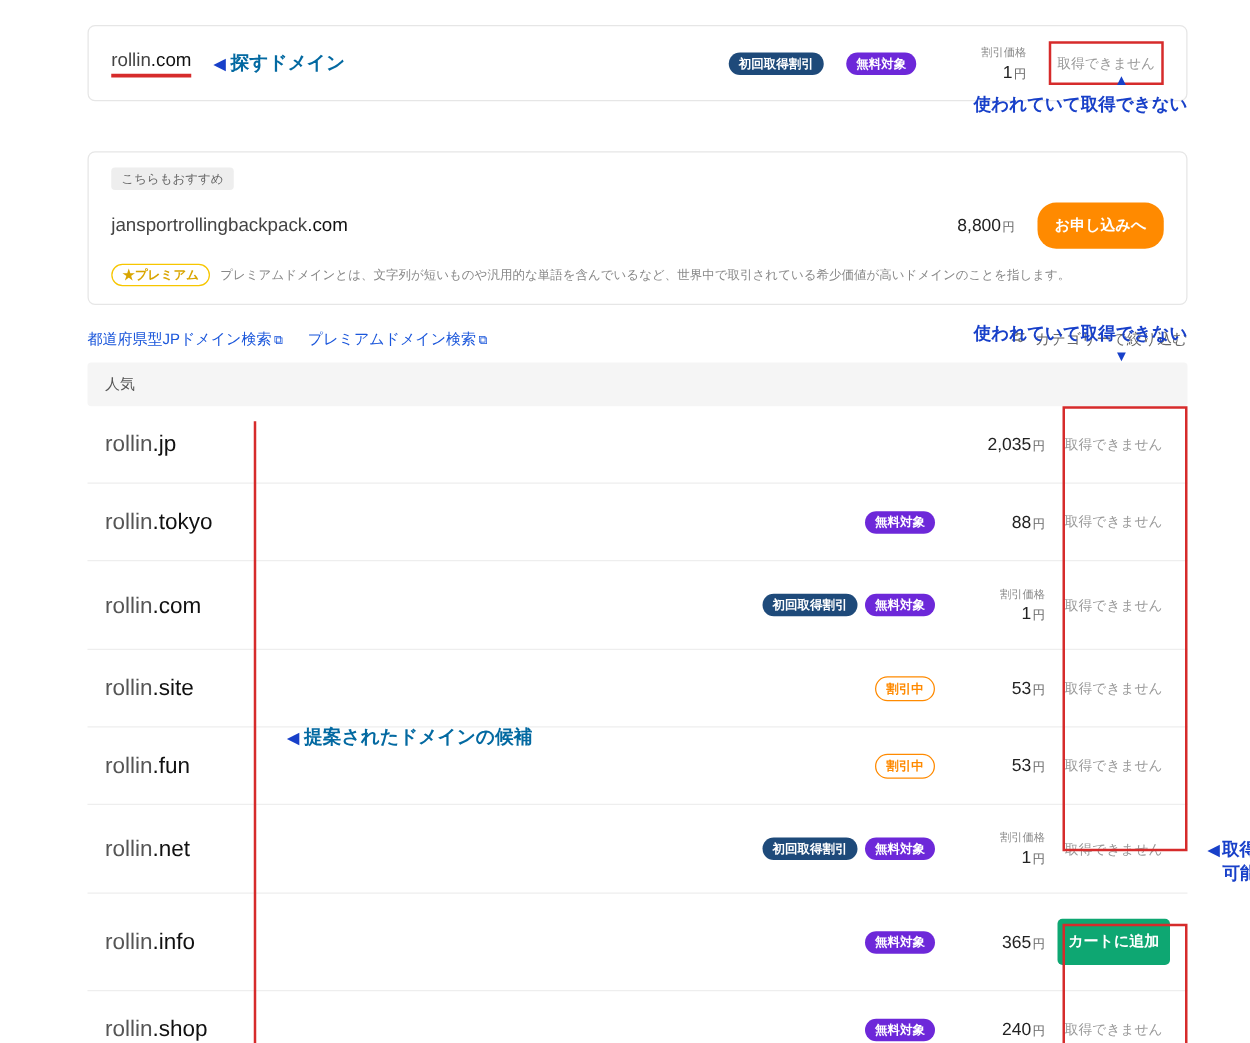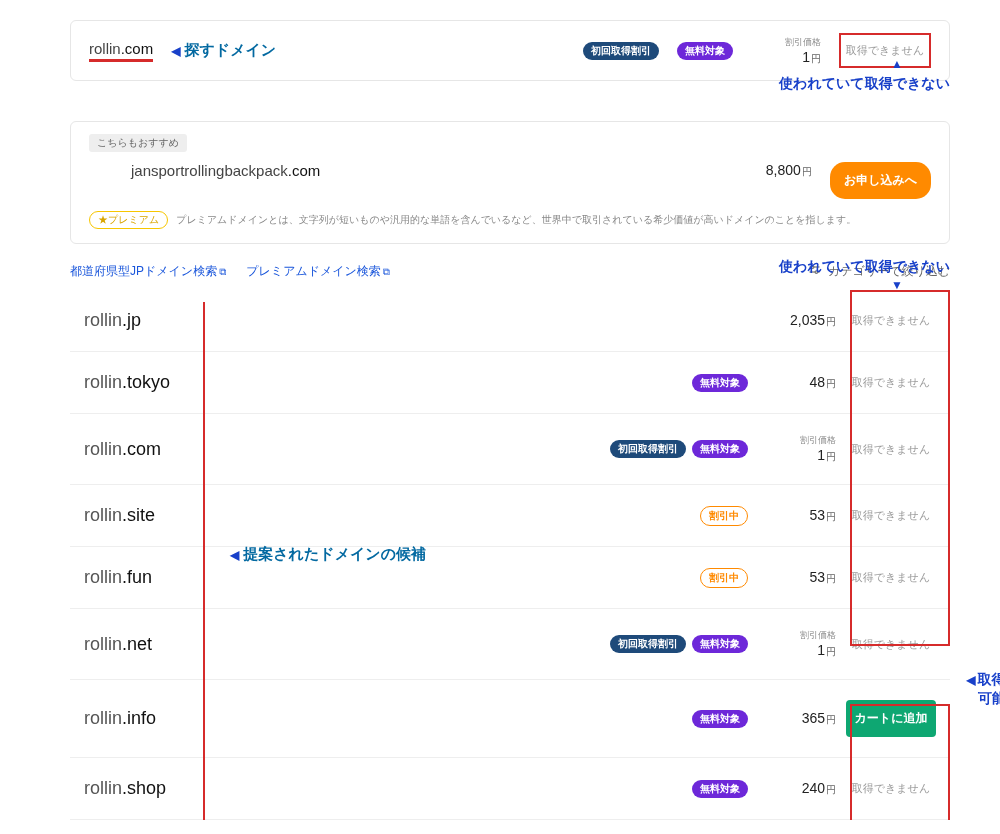--- a/index.html
+++ b/index.html
@@ -30,26 +30,26 @@
 
 
 .ann-arrow-up { color: #1840c9; font-size: 12px; position: absolute; right: 97px; top: 57px; }
 .ann-text { color: #1840c9; font-size: 14px; font-weight: 600; position: absolute; right: 50px; top: 75px; }
 .ann-arrow-down { color: #1840c9; font-size: 12px; position: absolute; right: 97px; top: 278px; }
 .ann-text2 { color: #1840c9; font-size: 14px; font-weight: 600; position: absolute; right: 50px; top: 258px; }
 
 
 .reccard { border: 1px solid #e6e6e6; border-radius: 6px; margin-top: 40px; padding: 12px 18px 14px; }
 .recbadge { background: #eee; color: #666; font-size: 10px; padding: 2px 8px; border-radius: 3px; display: inline-block; }
-.recrow { display: flex; align-items: flex-start; margin-top: 10px; margin-left: 42px; }
+.recrow { display: flex; align-items: center; margin-top: 10px; }
 .recdom { font-size: 15px; color: #444; }
 .recdom .tld { color: #111; font-weight: 500; }
 .buybtn { background: #ff8a00; color: #fff; border: none; border-radius: 15px; padding: 10px 14px; font-size: 12px; font-weight: 600; cursor: pointer; }
 .premrow { margin-top: 12px; display: flex; align-items: center; gap: 8px; }
-.premtag { border: 1px solid #f7c600; color: #d9a500; font-size: 10px; padding: 1px 8px; border-radius: 10px; font-weight: 400; }
+.premtag { border: 1px solid #f7c600; color: #d9a500; font-size: 10px; padding: 1px 8px; border-radius: 10px; font-weight: 700; }
 .premtext { font-size: 10px; color: #888; }
 
 
 .linksrow { display: flex; align-items: flex-end; margin: 18px 0 10px; gap: 20px; }
 .bluelink { color: #1a56db; font-size: 12px; }
 .bluelink .ext { font-size: 10px; margin-left: 2px; }
 .catfilter { margin-left: auto; color: #666; font-size: 12px; display: flex; align-items: center; gap: 6px; }
 .sliders-icon svg { width: 15px; height: 15px; }
 
 
@@ -129,20 +129,21 @@
             <circle cx="15" cy="16" r="2" fill="#fff"></circle>
           </svg>
       </span>
       <span>カテゴリーで絞り込む</span>
     </span>
   </div>
 
   <div class="ann-text2">使われていて取得できない</div>
   <div class="ann-arrow-down">▼</div>
 
+  <div class="section-head">人気</div>
 
   <div class="results" id="results">
     <div class="redvline"></div>
     <div class="redvbox top"></div>
     <div class="redvbox bot"></div>
     <span class="callout tri-left mid-callout">
         <span>提案されたドメインの候補</span>
       </span>
   <div class="row">
         <span class="dom"><span>rollin</span><span class="tld">.jp</span></span>
@@ -155,21 +156,21 @@
         <span class="status unavail">取得できません</span>
       </div>
       <div class="row">
         <span class="dom"><span>rollin</span><span class="tld">.tokyo</span></span>
         <span class="mid">
           <span class="badges">
             <span class="badge bd-orange">無料対象</span>
           </span>
         </span>
         <span class="pcol">
-          <div><span class="price">48</span><span class="yen">円</span></div>
+          <div><span class="price">88</span><span class="yen">円</span></div>
         </span>
         <span class="status unavail">取得できません</span>
       </div>
       <div class="row">
         <span class="dom"><span>rollin</span><span class="tld">.com</span></span>
         <span class="mid">
           <span class="badges">
             <span class="badge bd-navy">初回取得割引</span>
             <span class="badge bd-orange">無料対象</span>
           </span>

